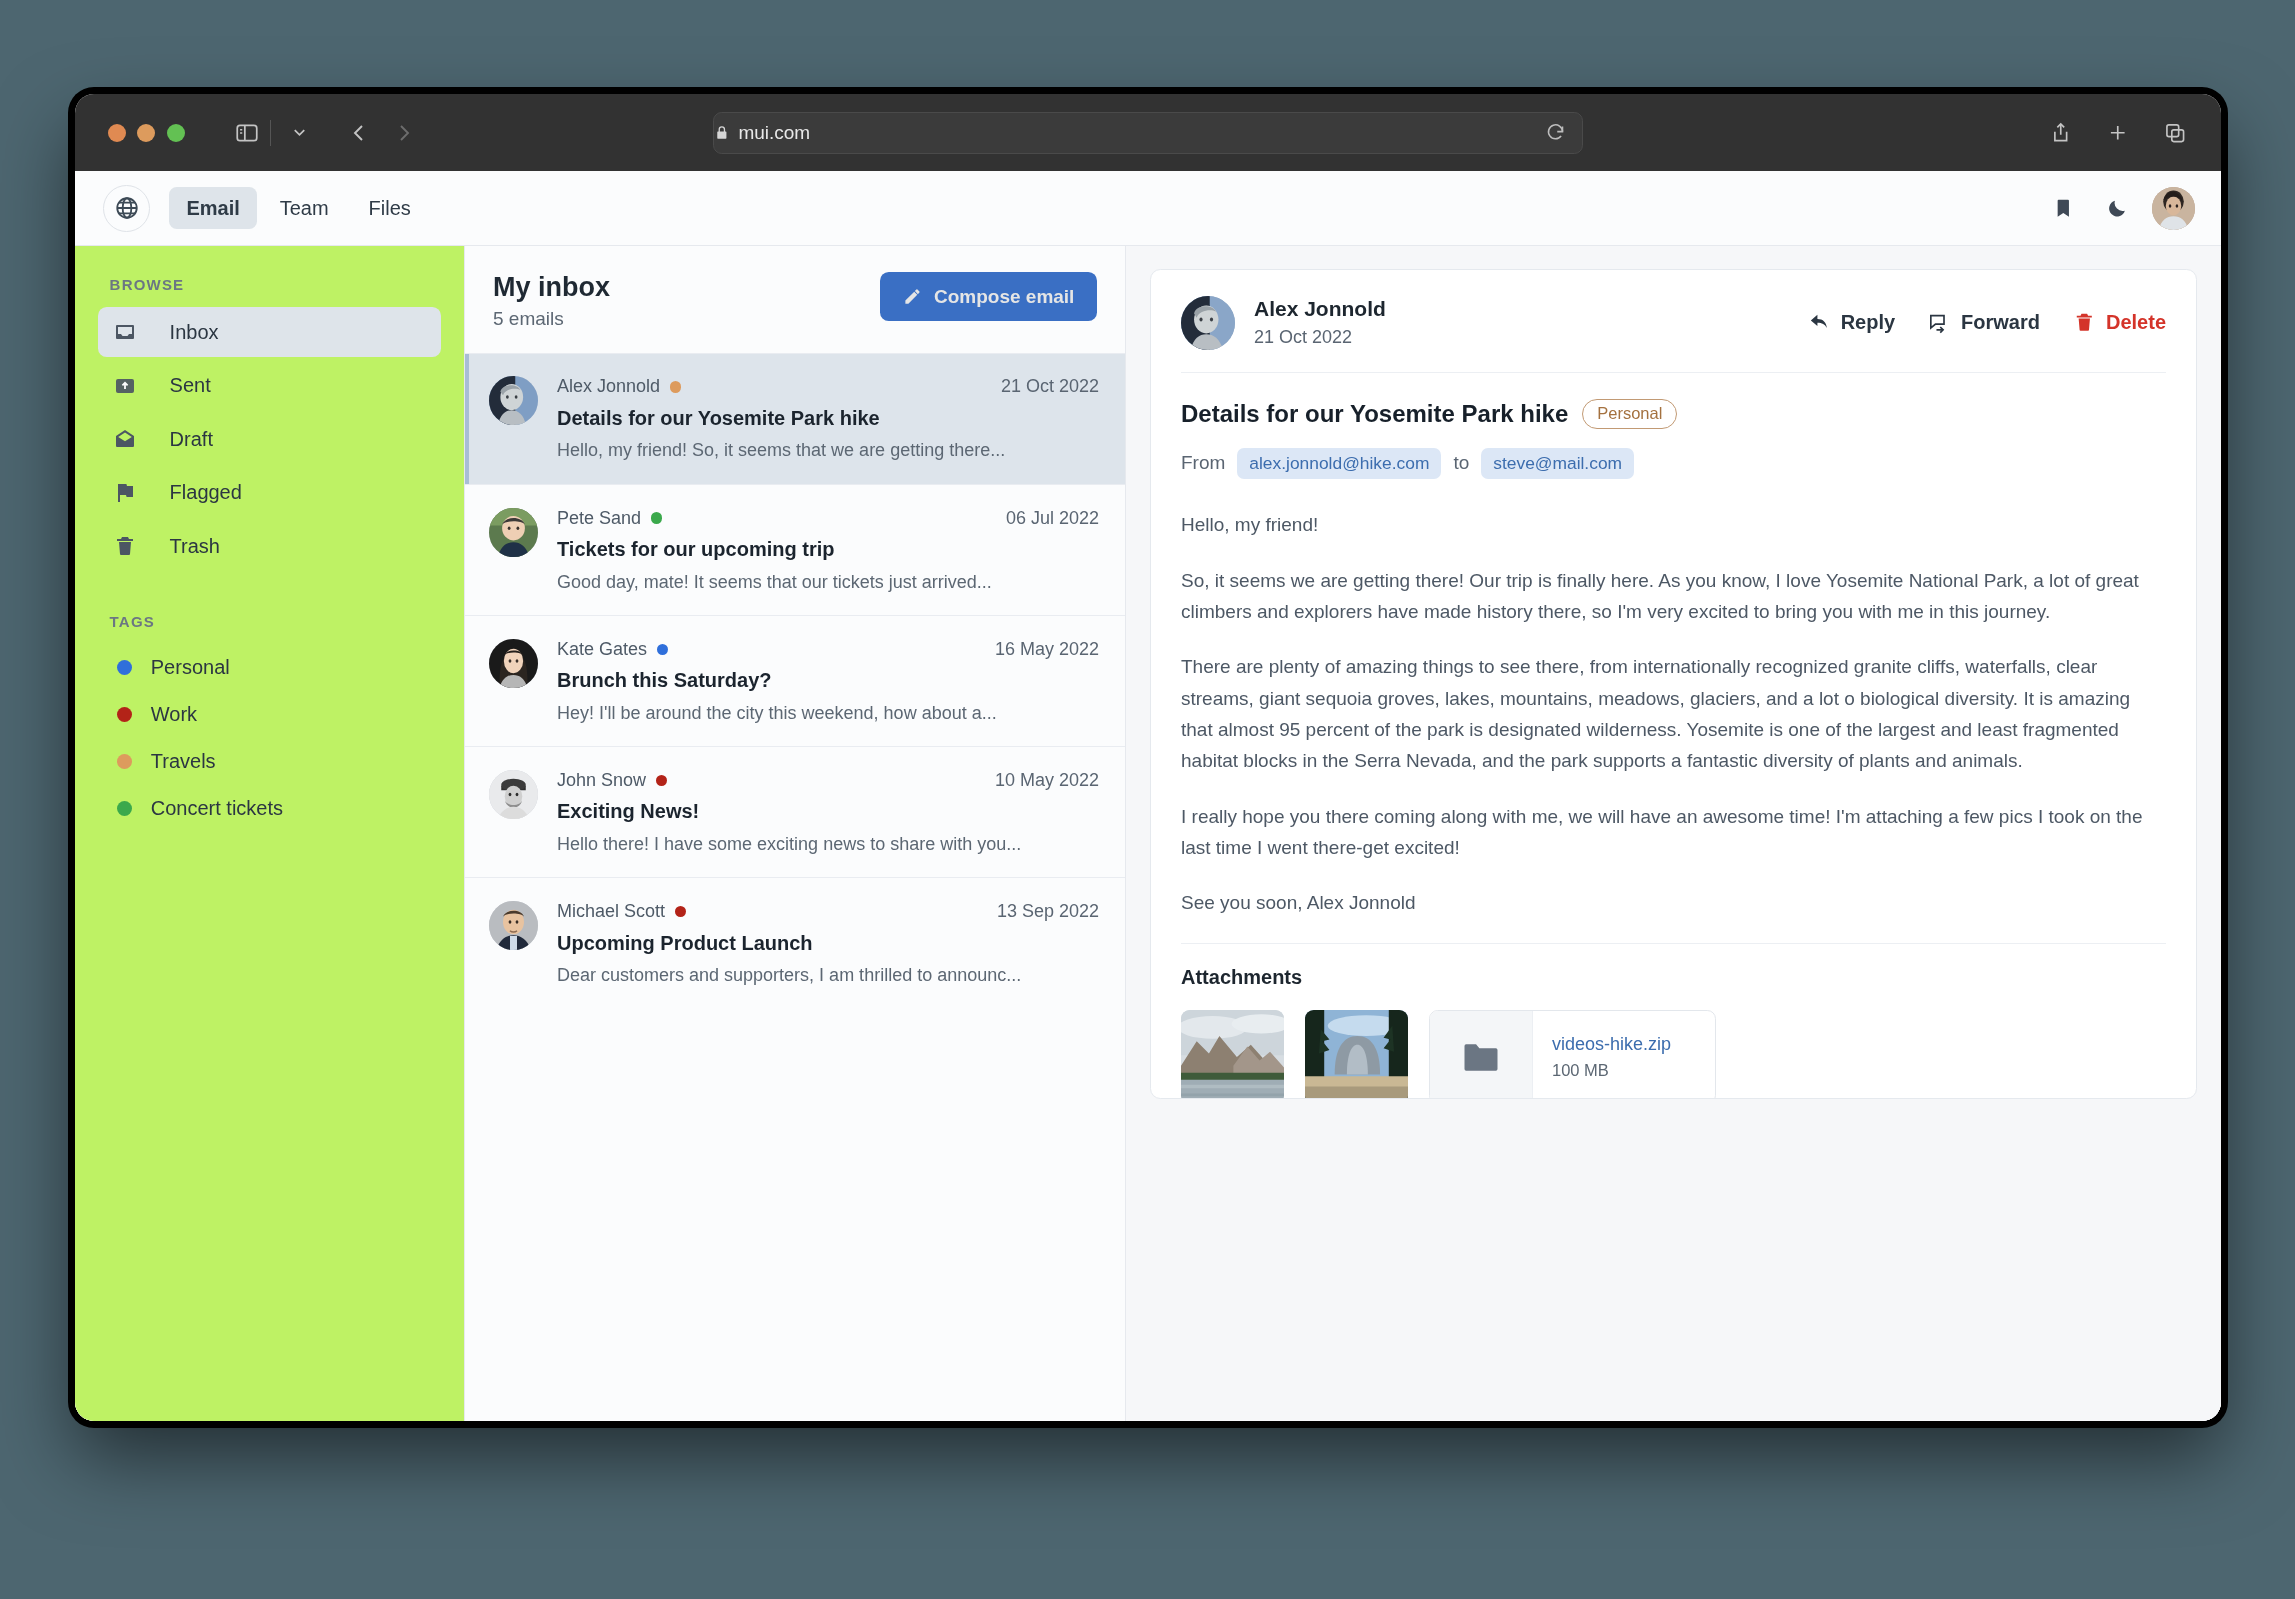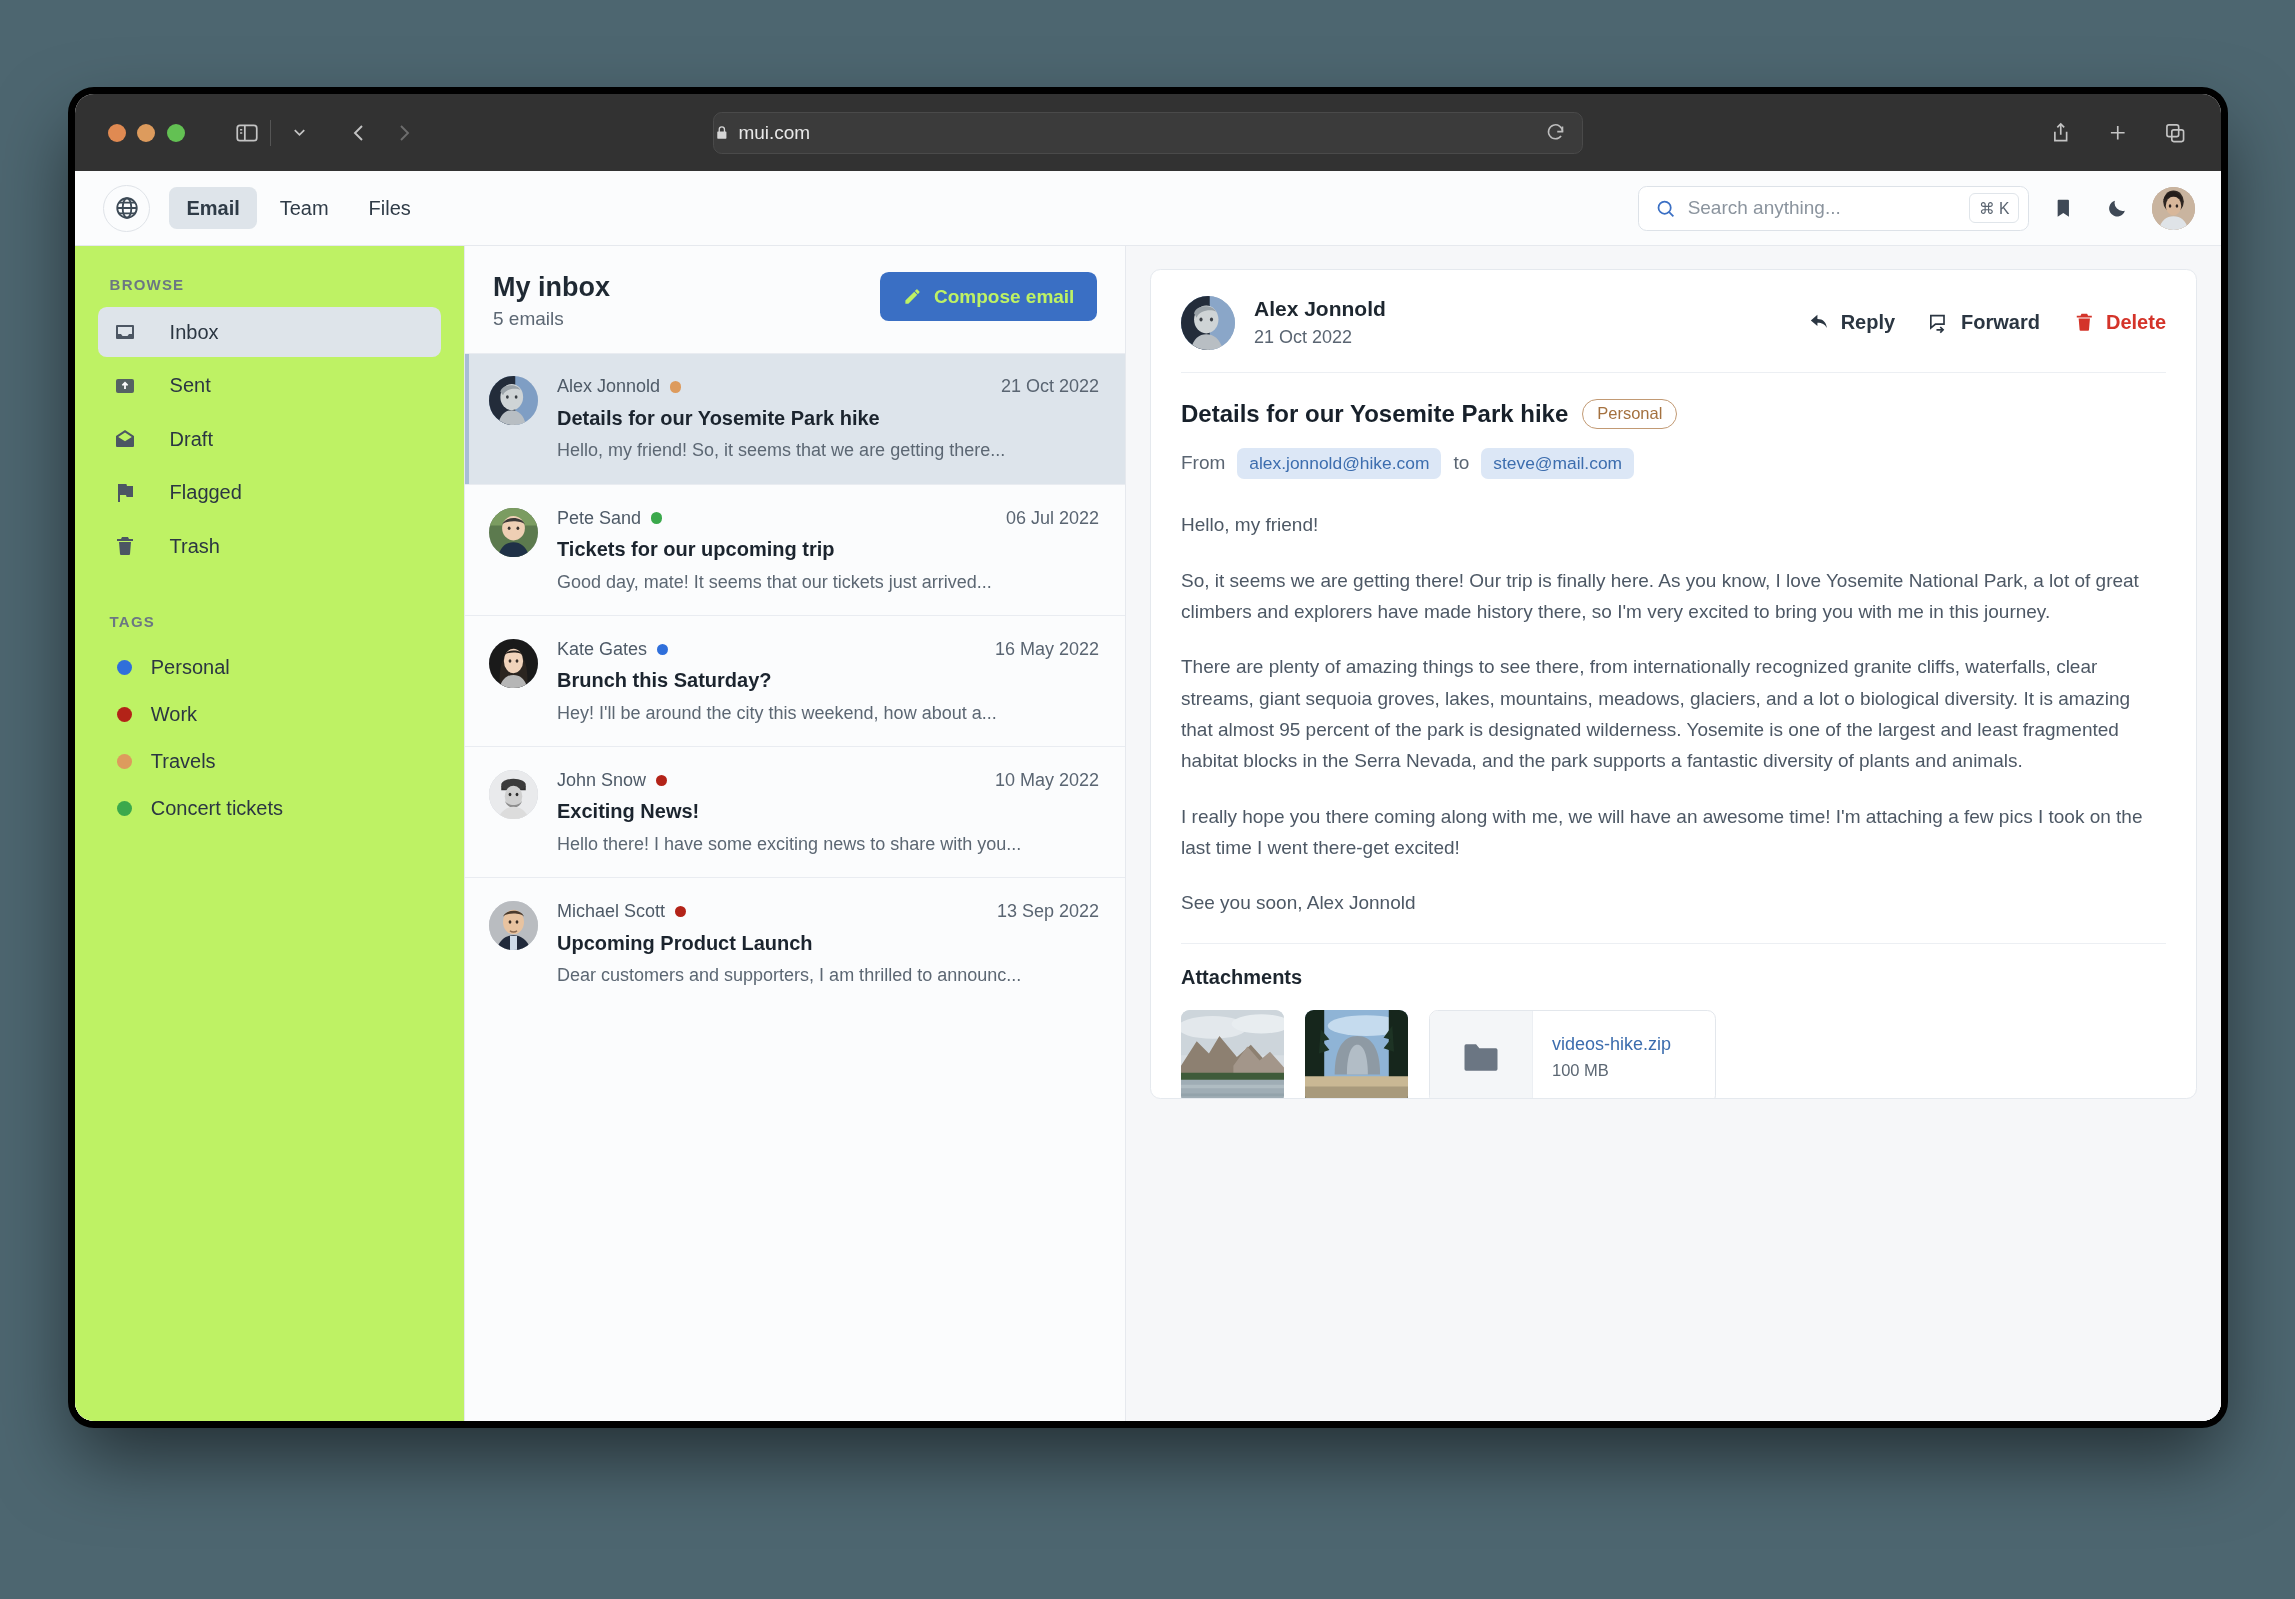--- a/index.html
+++ b/index.html
@@ -183,21 +183,21 @@
   }
   #list-head {
     padding: 26px 28px 22.6px 28px;
     display: flex; align-items: flex-start;
   }
   #inbox-title { font-size: 27px; font-weight: 700; color: #1f2933; }
   #inbox-count { font-size: 19px; color: #5c6773; margin-top: 5.2px; }
   #compose-btn {
     margin-left: auto;
     background: #3a6fc4;
-    color: #bef264;
+    color: #e5e5e5;
     border: none;
     border-radius: 8.7px;
     height: 49px;
     padding: 0 22.6px;
     display: flex; align-items: center; gap: 12px;
     font-size: 19px; font-weight: 600;
     font-family: "Liberation Sans", sans-serif;
     white-space: nowrap;
   }
 
@@ -407,30 +407,20 @@
           </svg>
         </div>
 
         <div id="app-tabs">
           <div class="app-tab active">Email</div>
           <div class="app-tab">Team</div>
           <div class="app-tab">Files</div>
         </div>
 
         <div id="header-right">
-          <div id="search-box">
-            <span style="display:flex;color:#3a6fc4;">
-              <svg width="21" height="21" viewBox="0 0 24 24" fill="none" stroke="currentColor" stroke-width="2">
-                <circle cx="11" cy="11" r="7"></circle>
-                  <line x1="16.2" y1="16.2" x2="21" y2="21"></line>
-              </svg>
-            </span>
-            <input id="search-input" type="text" placeholder="Search anything..." style="">
-            <span id="search-kbd">⌘ K</span>
-          </div>
 
           <div class="icon-btn">
             <svg width="22.6" height="22.6" viewBox="0 0 24 24" fill="currentColor">
               <path d="M7 3h10a1 1 0 0 1 1 1v17l-6-4-6 4V4a1 1 0 0 1 1-1z"></path>
             </svg>
           </div>
 
           <div class="icon-btn">
             <svg width="22.6" height="22.6" viewBox="0 0 24 24" fill="currentColor">
               <path d="M20 14.5A8.5 8.5 0 0 1 9.5 4a8.5 8.5 0 1 0 10.5 10.5z"></path>

